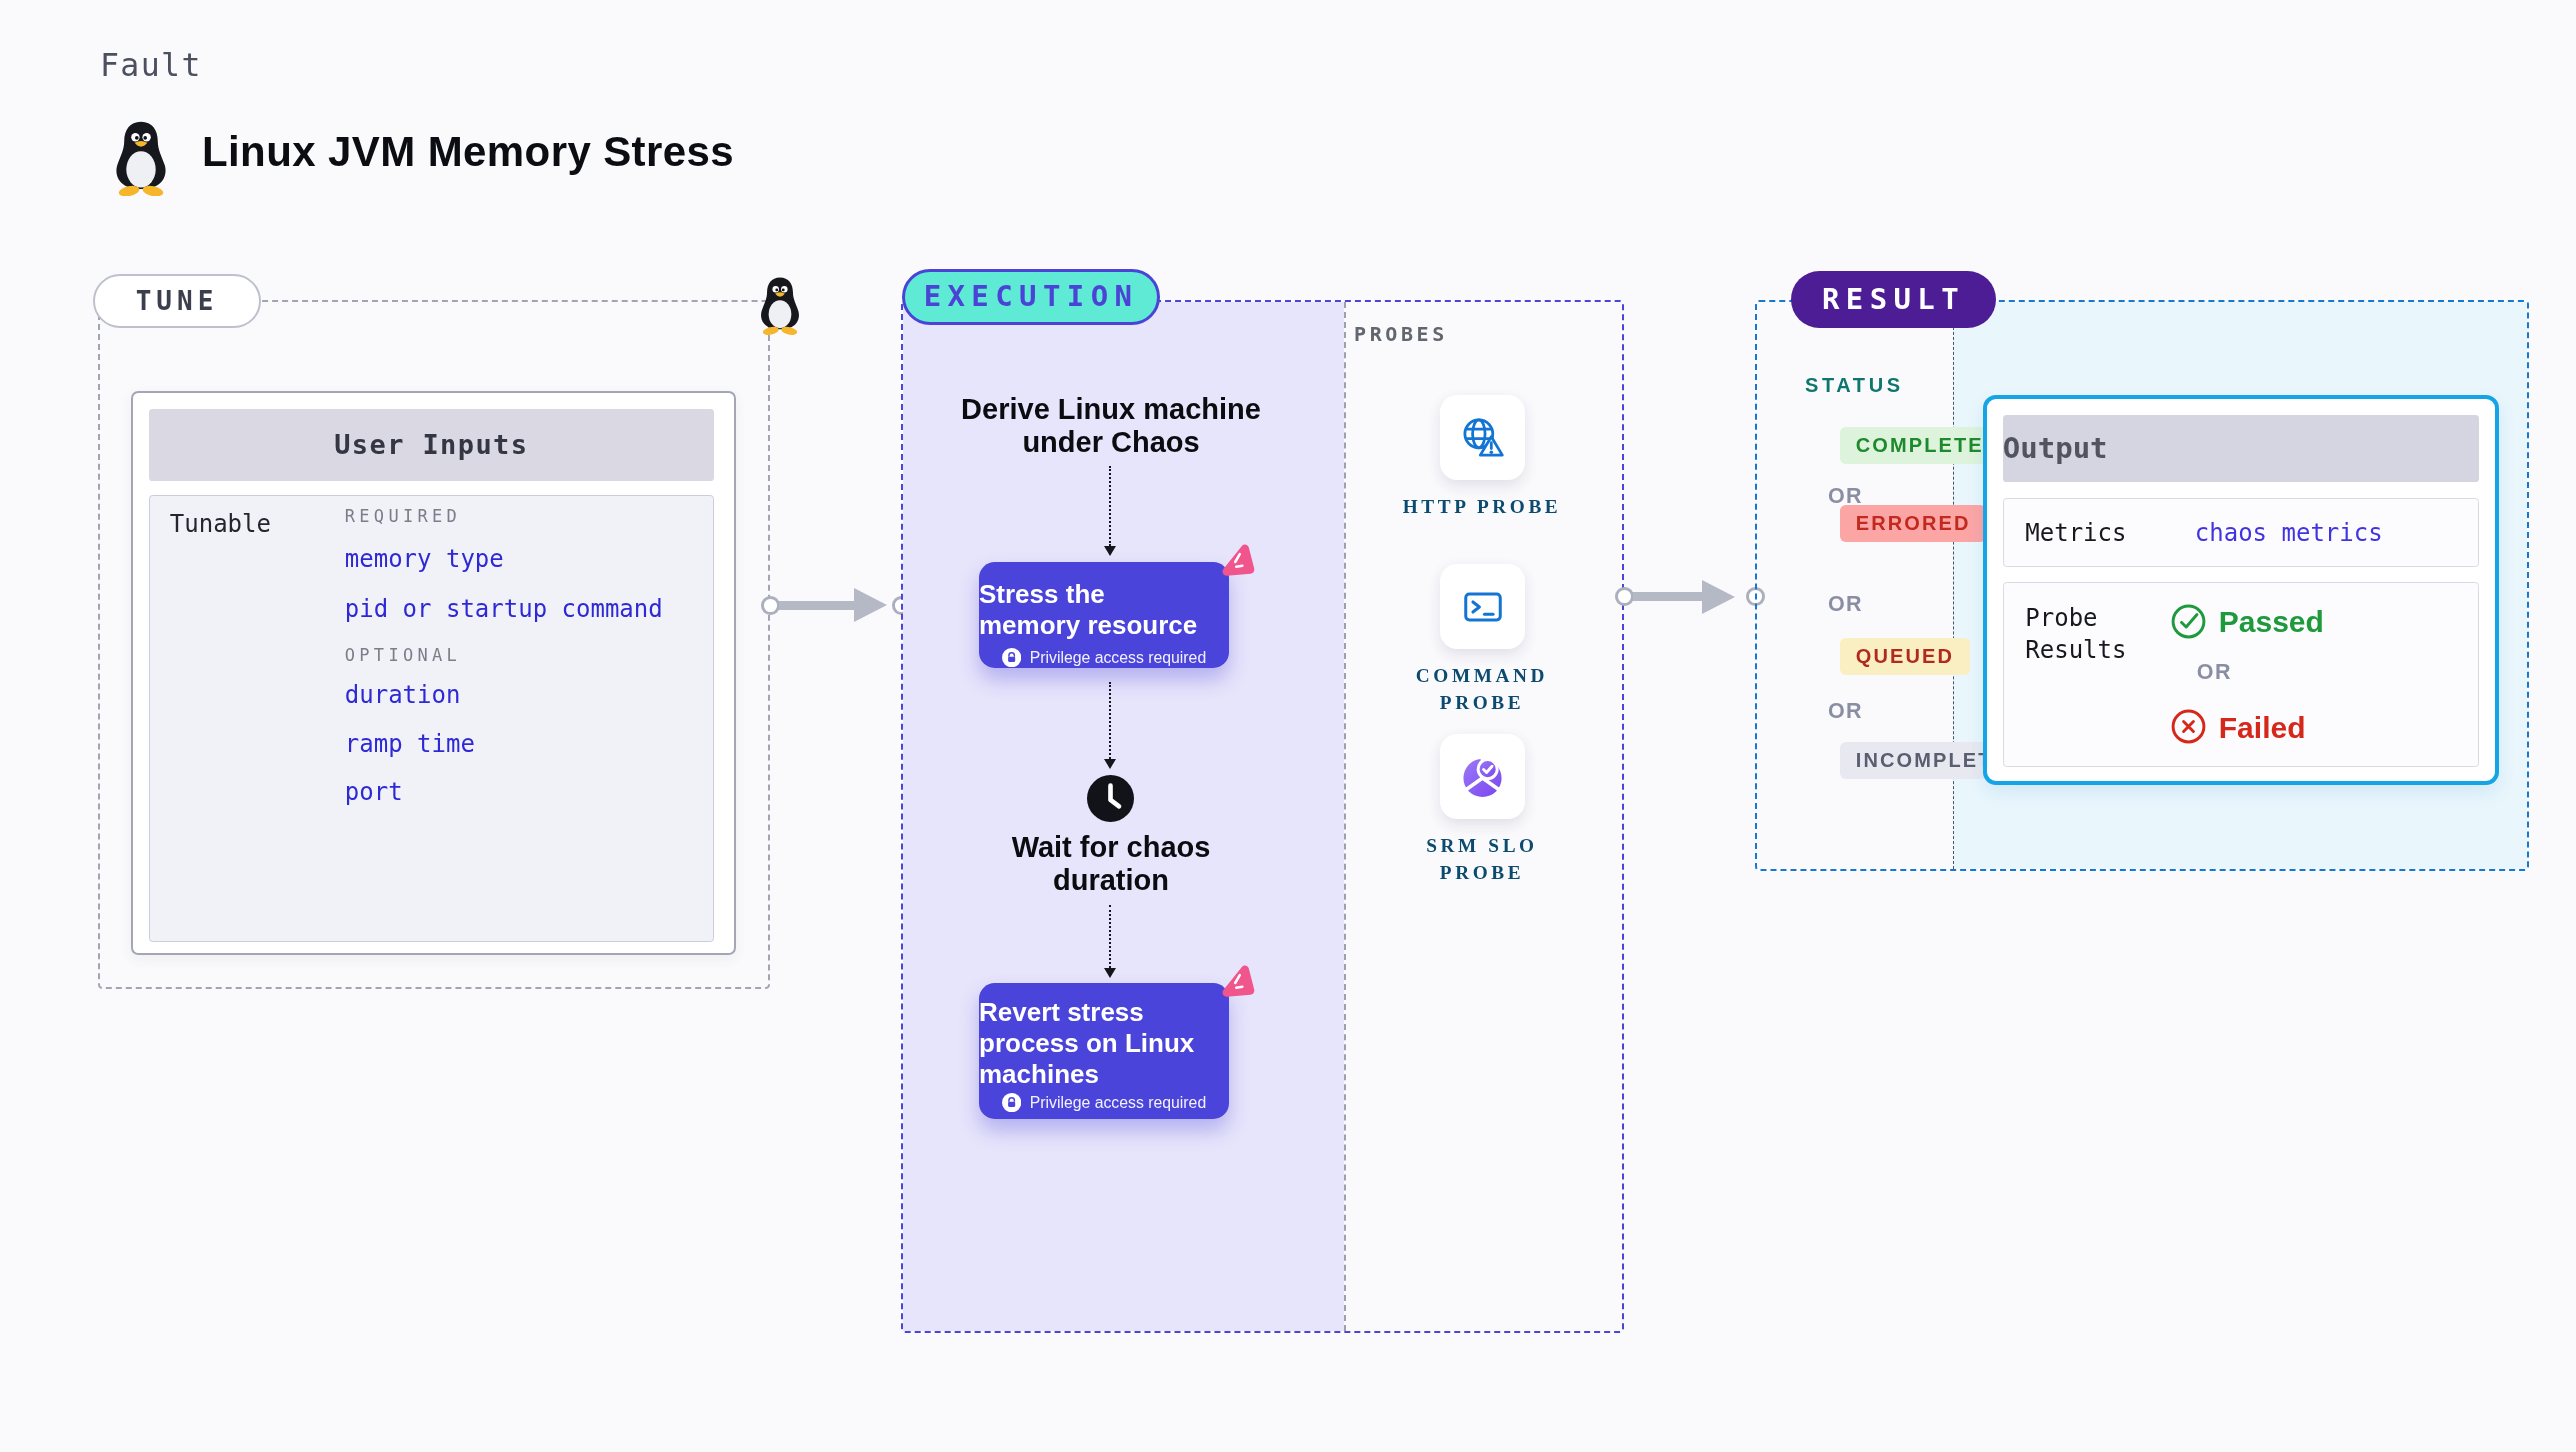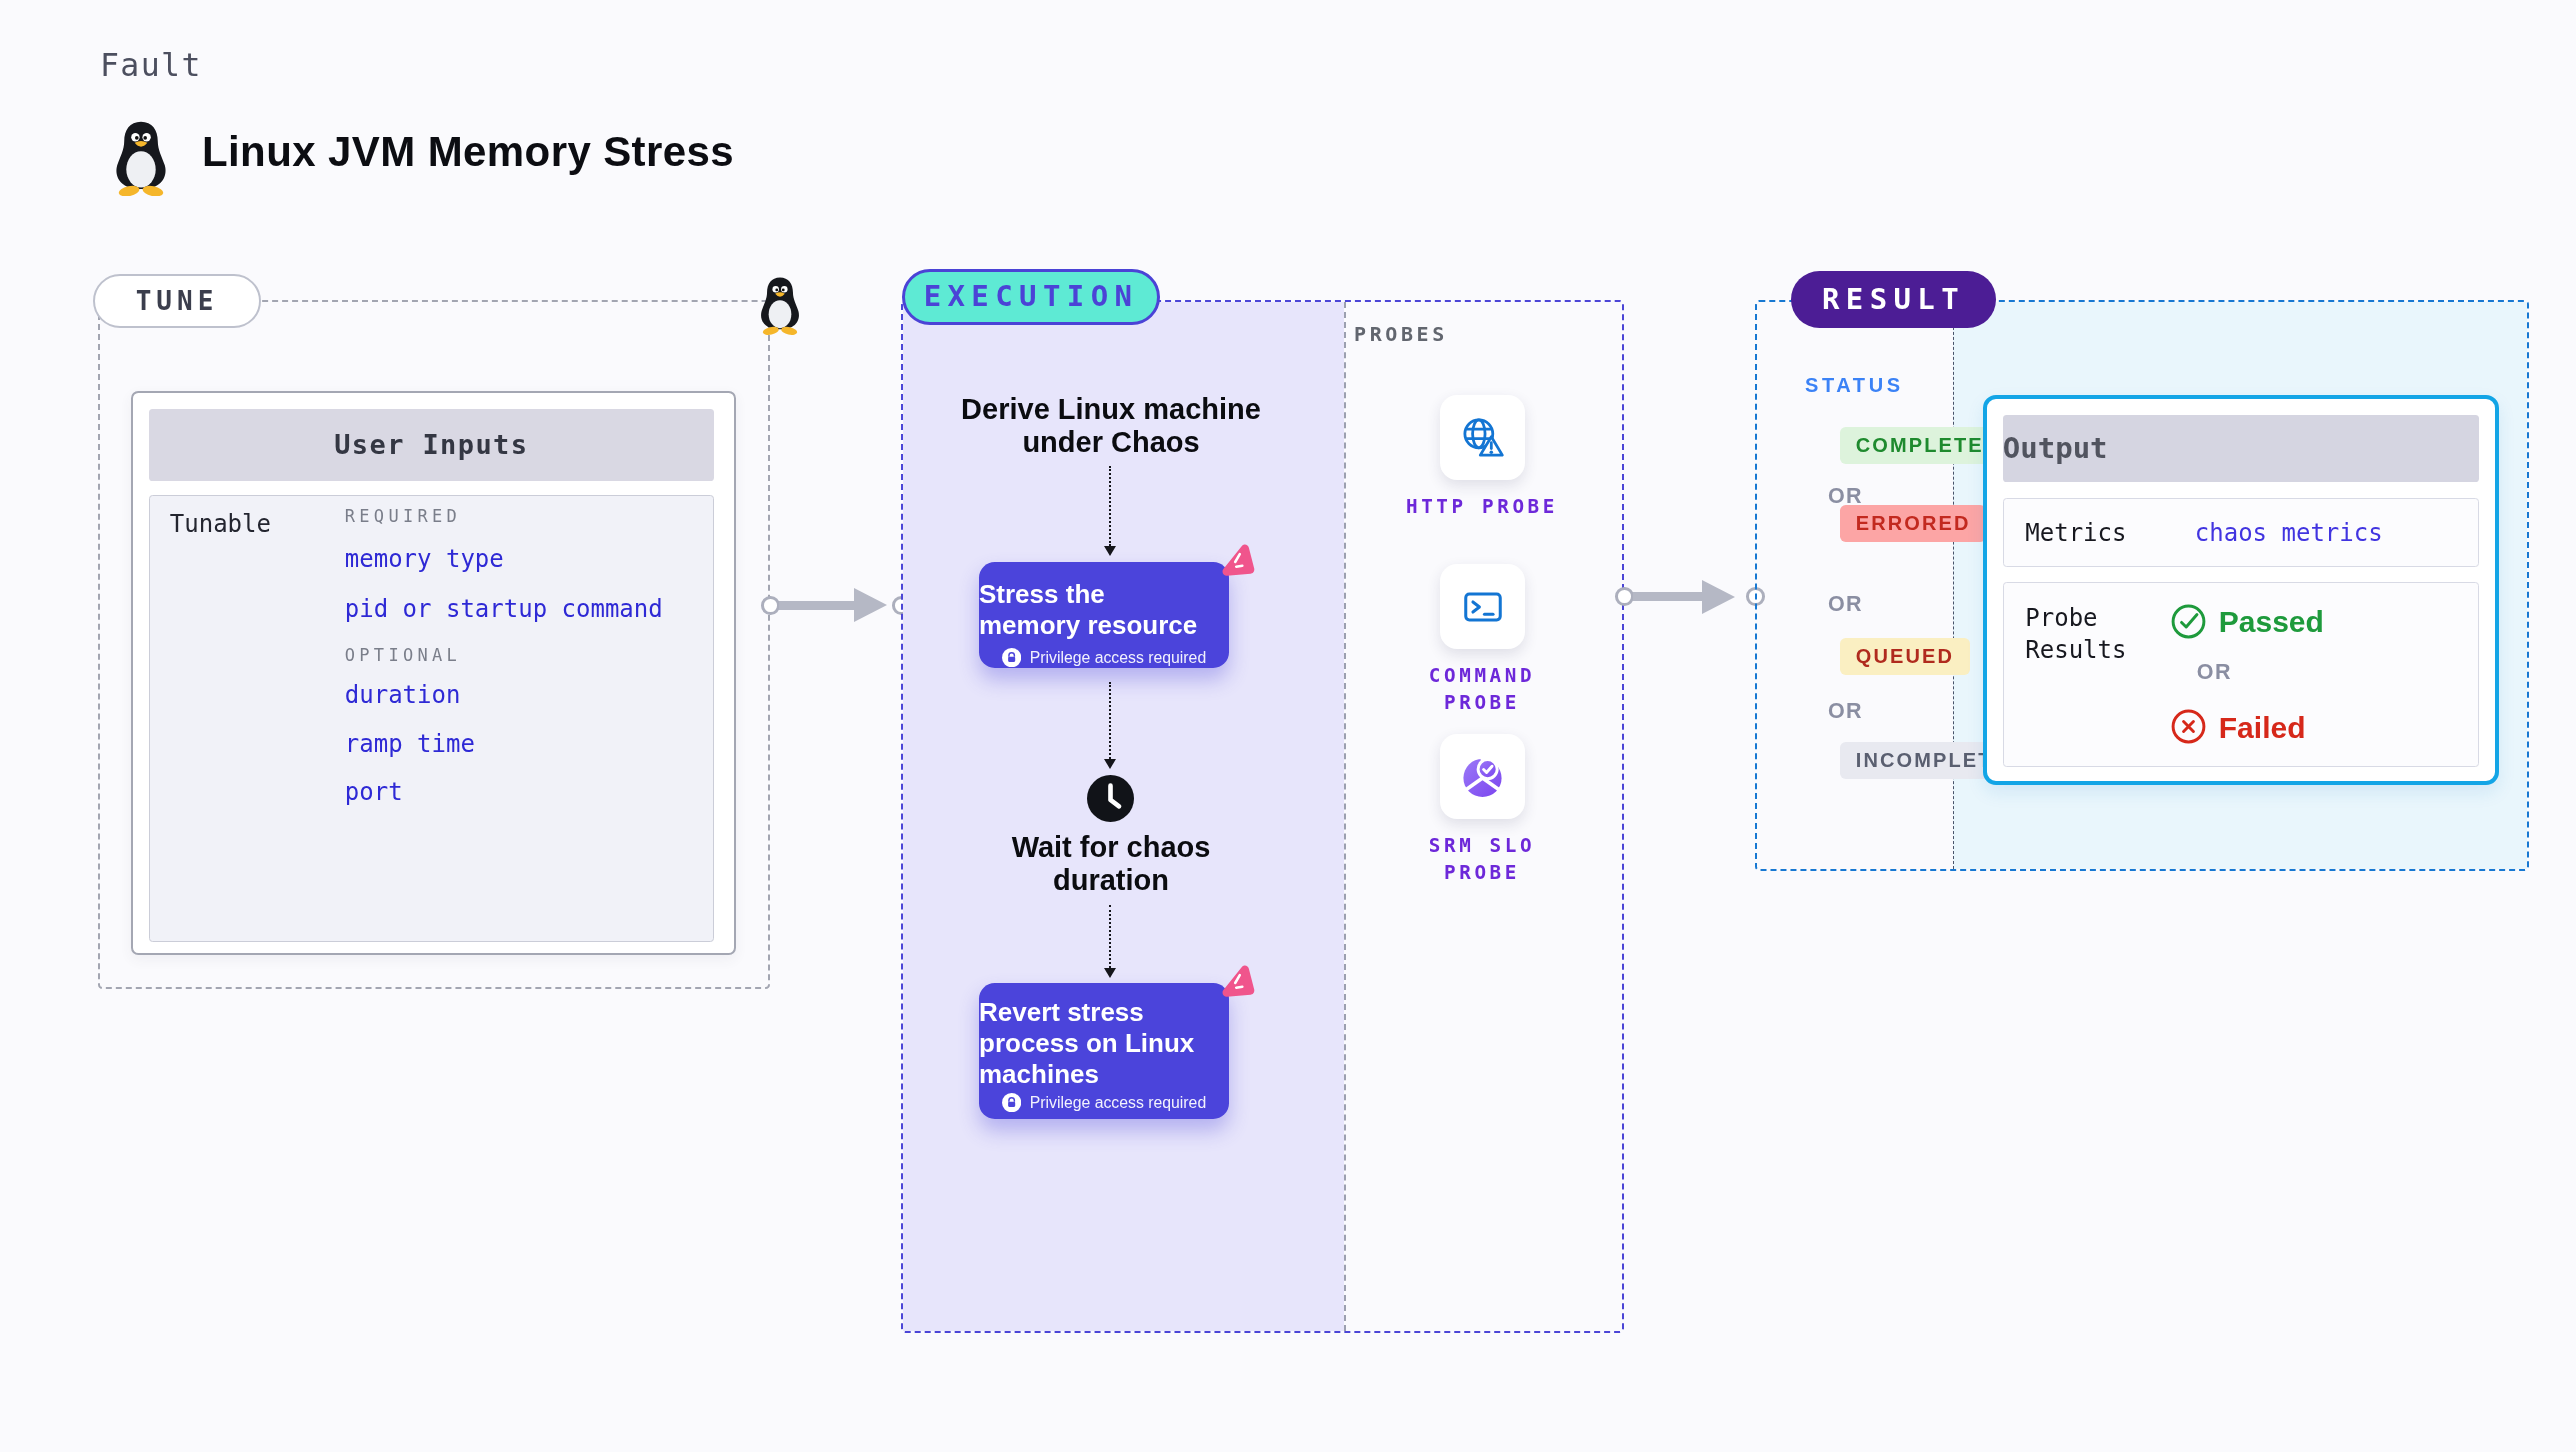--- a/index.html
+++ b/index.html
@@ -56,25 +56,25 @@
        box-shadow:0 11.5px 20px rgba(75,68,219,.32);box-sizing:border-box;}
   .chaos-step .t{font-size:26px;font-weight:700;line-height:31px;}
   .priv-row{display:flex;align-items:center;justify-content:center;gap:8.6px;margin-top:7.2px;}
   .priv-row span{font-size:15.8px;font-weight:400;color:#F2F2FD;}
   .pink-icon{width:39px;height:39px;transform:rotate(6deg);}
 
   
   .probes-heading{left:1354px;top:322px;font-size:20px;letter-spacing:3.6px;color:#62666F;font-weight:600;}
   .probe-card{left:1440px;width:85px;height:85px;background:#FFFFFF;border-radius:17px;
       box-shadow:0 5.7px 14.3px rgba(40,40,80,.12);display:flex;align-items:center;justify-content:center;}
-  .probe-label{left:1389px;width:186px;text-align:center;font-size:19.3px;letter-spacing:3.6px;color:#6d28d9;
-      font-weight:600;line-height:27px;}
-
-  
-  .status-heading{left:1805px;top:374px;font-size:20px;font-weight:700;letter-spacing:3.6px;color:#3b82f6;}
+  .probe-label{left:1389px;width:186px;text-align:center;font-size:19.3px;letter-spacing:3.6px;color:#0c4a6e;
+      font-weight:600;line-height:27px;font-family:Liberation Serif, serif;}
+
+  
+  .status-heading{left:1805px;top:374px;font-size:20px;font-weight:700;letter-spacing:3.6px;color:#0f766e;}
   .chip{left:1823px;height:37px;line-height:37px;padding:0 15.8px;border-radius:5.7px;font-size:20px;
         font-weight:700;letter-spacing:2.1px;display:inline-block;margin-left:17px;}
   .or-label{left:1828px;font-size:21.5px;font-weight:600;color:#8A8EA2;letter-spacing:1.4px;}
 
   
   .output-box{left:1983px;top:395px;width:516px;height:390px;background:#FFFFFF;border:4.3px solid #13A5E6;
       border-radius:13px;box-sizing:border-box;box-shadow:0 7.2px 17px rgba(20,120,200,.10);}
   .output-header{left:15.8px;top:15.8px;width:476px;height:67px;background:#D5D5E1;border-radius:3.6px;
       font-size:29px;font-weight:700;color:#51545F;text-align:left;line-height:67px;}
   .orow{left:15.8px;width:476px;background:#FCFCFE;border:1.4px solid #D8DAE5;border-radius:3.6px;box-sizing:border-box;}

